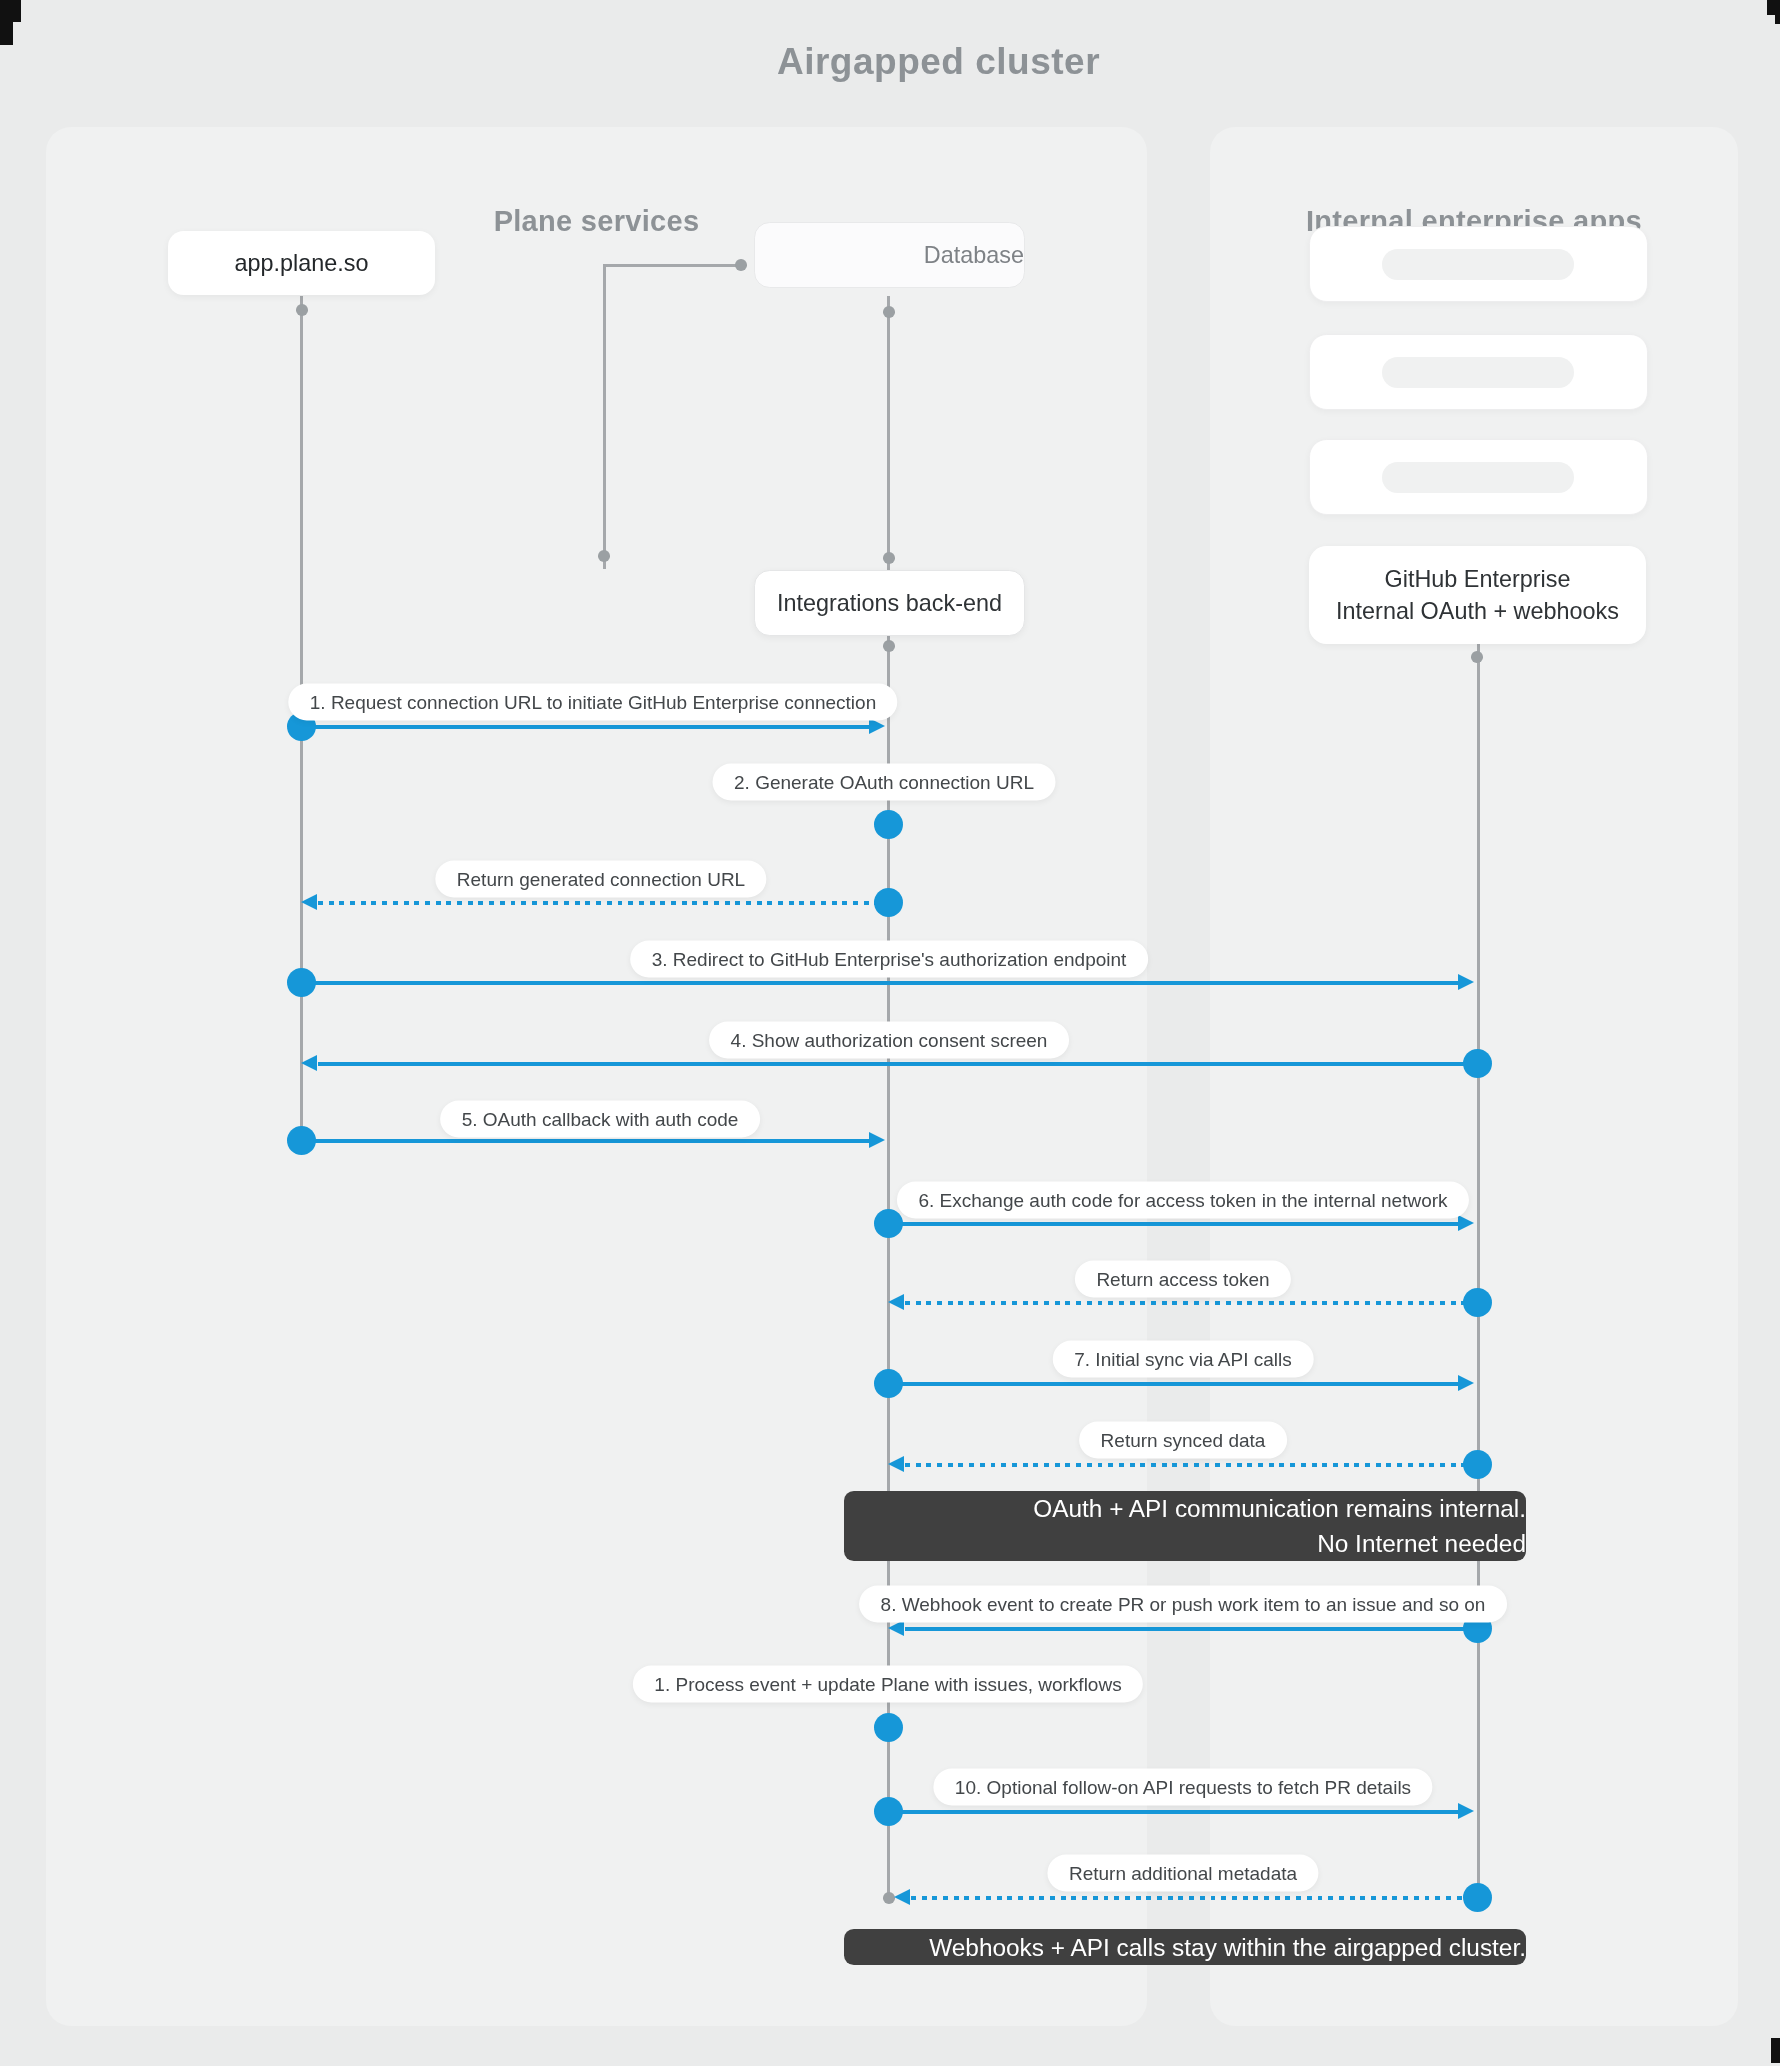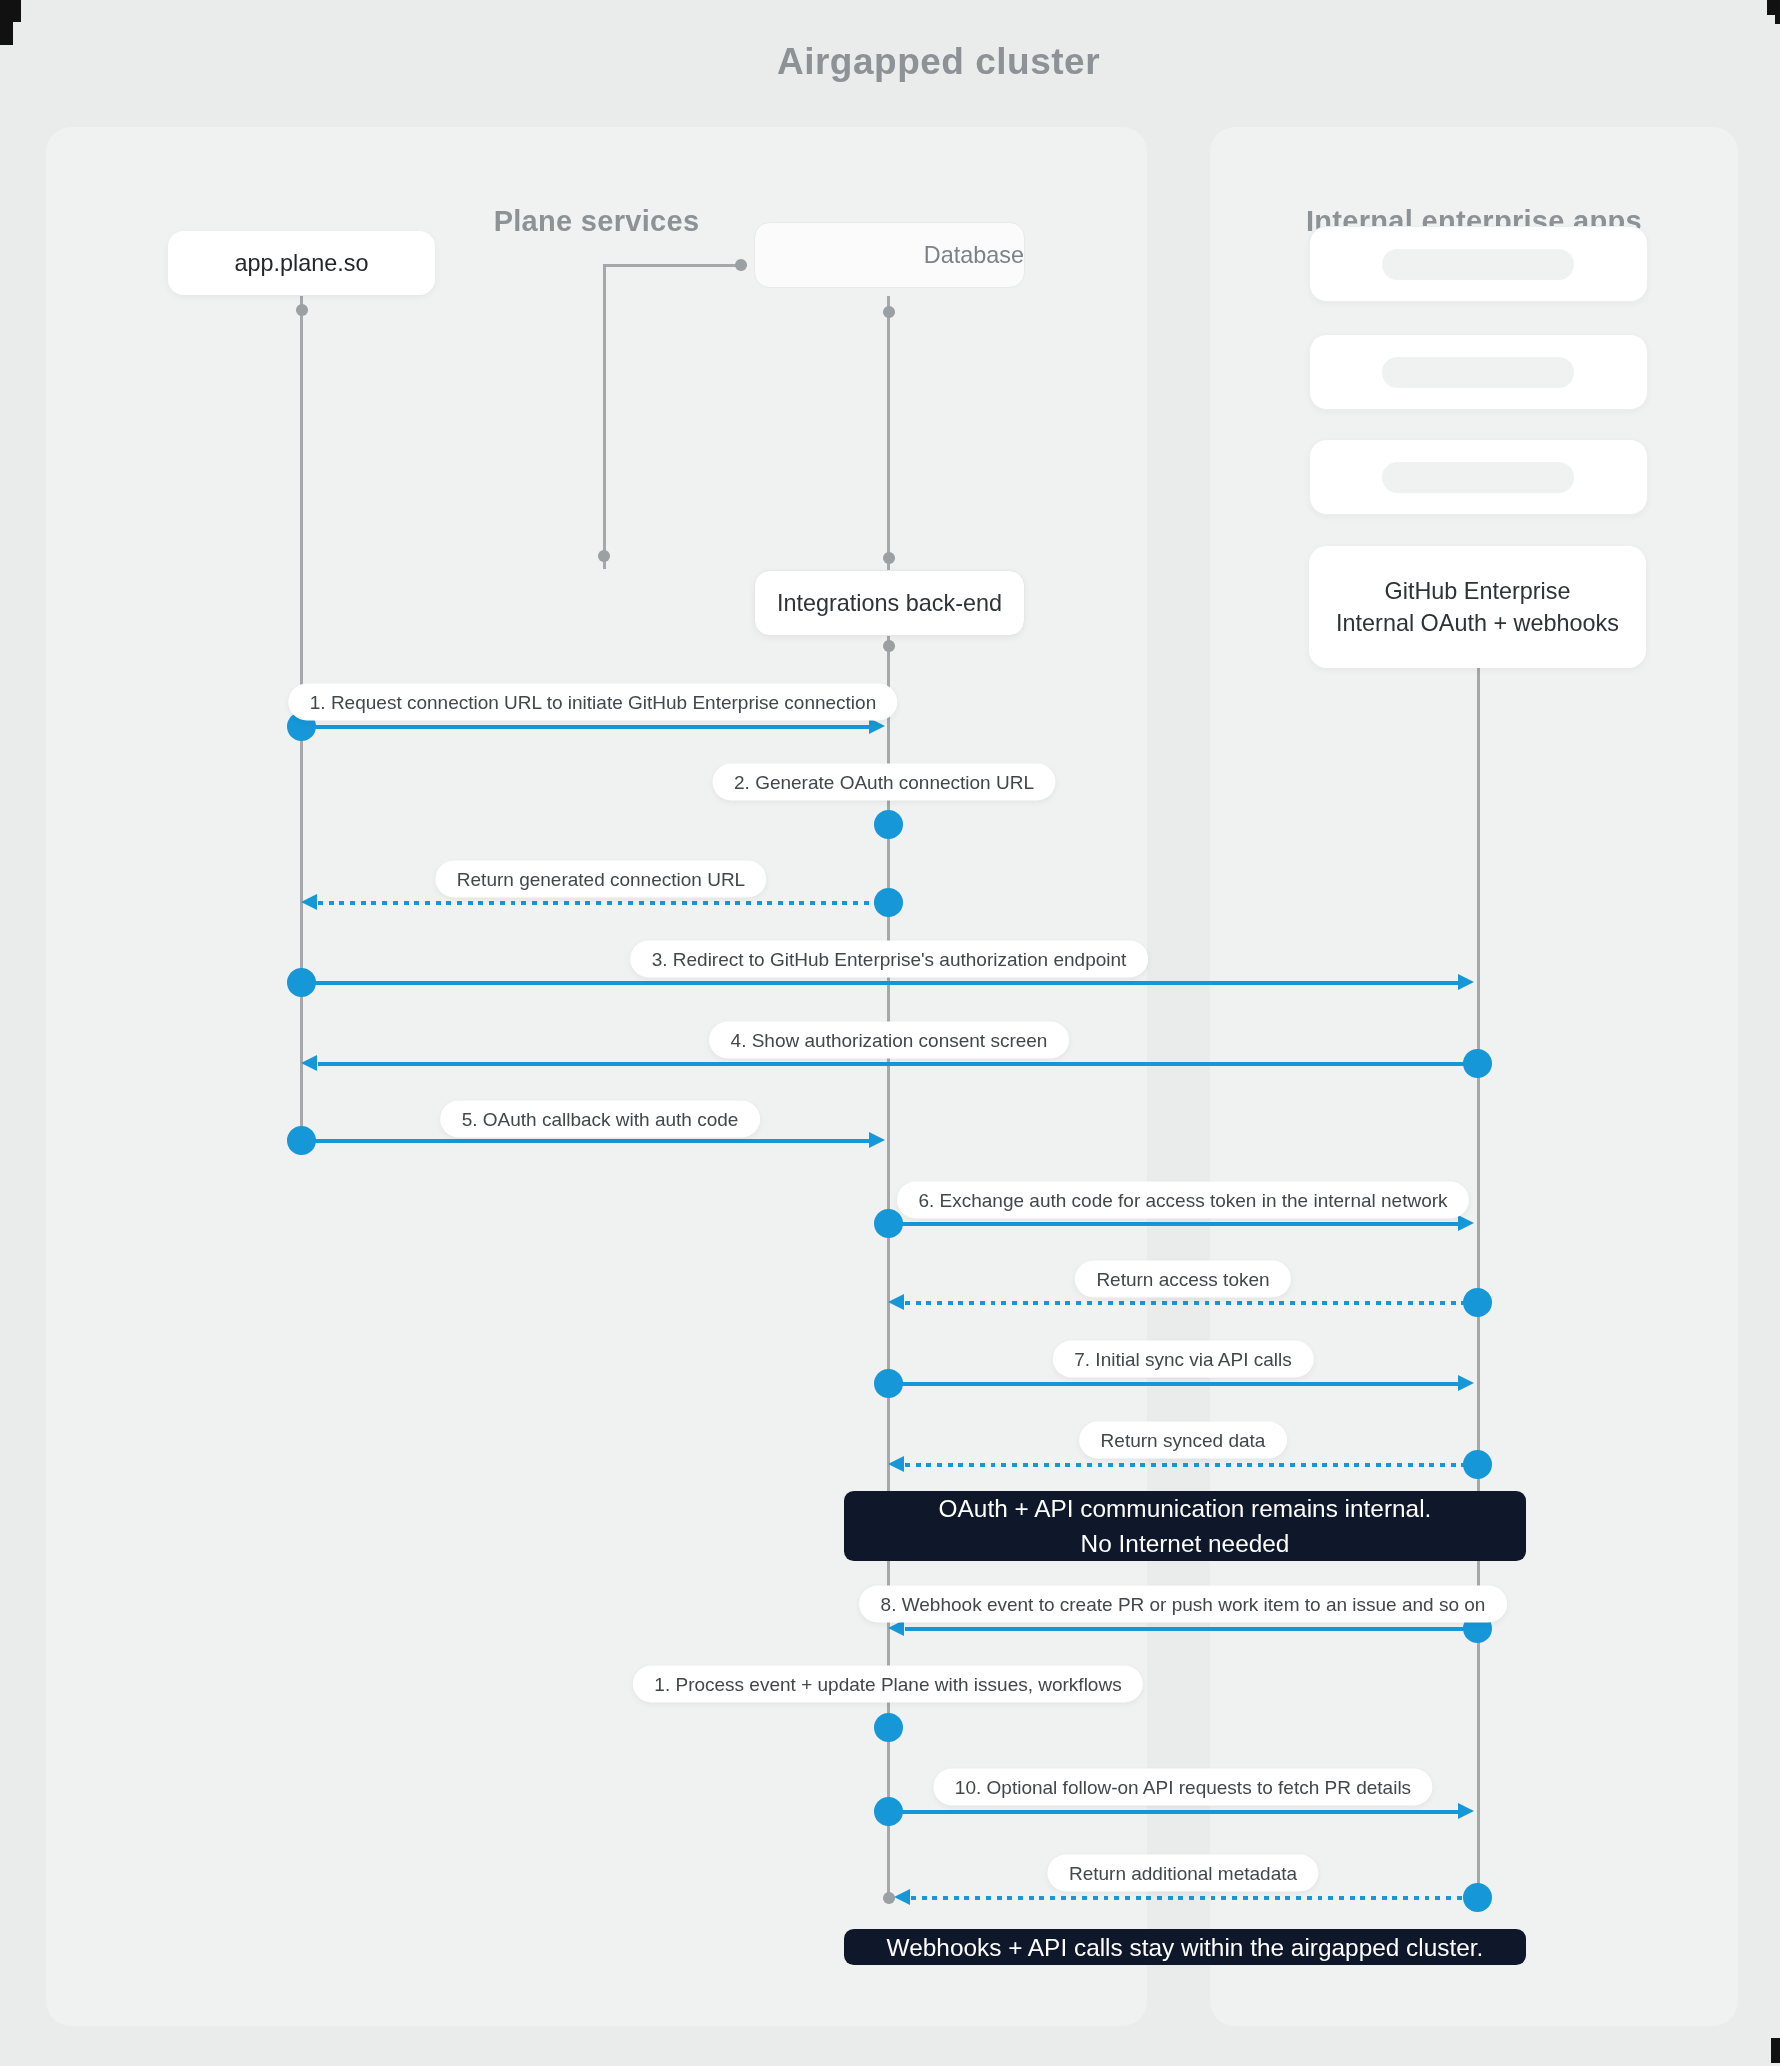--- a/index.html
+++ b/index.html
@@ -55,22 +55,22 @@
     border-right:16.6px solid #1697d8;z-index:3;
   }
   .pill{
     transform:translate(-50%,-50%);
     background:#ffffff;border-radius:18.5px;height:37px;
     display:flex;align-items:center;white-space:nowrap;
     padding:0 21.5px;font-size:19px;color:#43474a;
     box-shadow:0 2px 5.9px rgba(0,0,0,.06);z-index:6;
   }
   .banner{
-    background:#0f172a;border-radius:9.8px;z-index:6;
-    display:flex;flex-direction:column;align-items:center;justify-content:center;
+    background:#404040;border-radius:9.8px;z-index:6;
+    display:flex;flex-direction:column;align-items:flex-end;justify-content:center;
     color:#ffffff;font-size:24.4px;font-weight:500;line-height:35px;text-align:center;
   }
   .mark{background:#111;z-index:9;}
 </style>
 </head>
 <body>
 
 <div class="canvas">
 
   <div class="abs mark" style="left:0;top:0;width:12.7px;height:45px;"></div>
@@ -115,21 +115,21 @@
   <div class="abs card" style="left:1309px;top:226px;width:337px;height:74px;">
     <div class="skeleton"></div>
   </div>
   <div class="abs card" style="left:1309px;top:334px;width:337px;height:74px;">
     <div class="skeleton"></div>
   </div>
   <div class="abs card" style="left:1309px;top:439px;width:337px;height:74px;">
     <div class="skeleton"></div>
   </div>
 
-  <div class="abs node two-line" style="left:1309px;top:546px;width:337px;height:122px;">
+  <div class="abs node two-line" style="left:1309px;top:546px;width:337px;height:98px;">
     <span>GitHub Enterprise</span>
     <span>Internal OAuth + webhooks</span>
   </div>
 
   <div class="abs pill" style="left:593px;top:702px;">1. Request connection URL to initiate GitHub Enterprise connection</div>
   <div class="abs arrow" style="left:301px;top:725px;width:568px;"></div>
   <div class="abs head-r" style="left:869px;top:718px;"></div>
   <div class="abs bdot" style="left:287px;top:712px;"></div>
 
   <div class="abs pill" style="left:884px;top:782px;">2. Generate OAuth connection URL</div>

